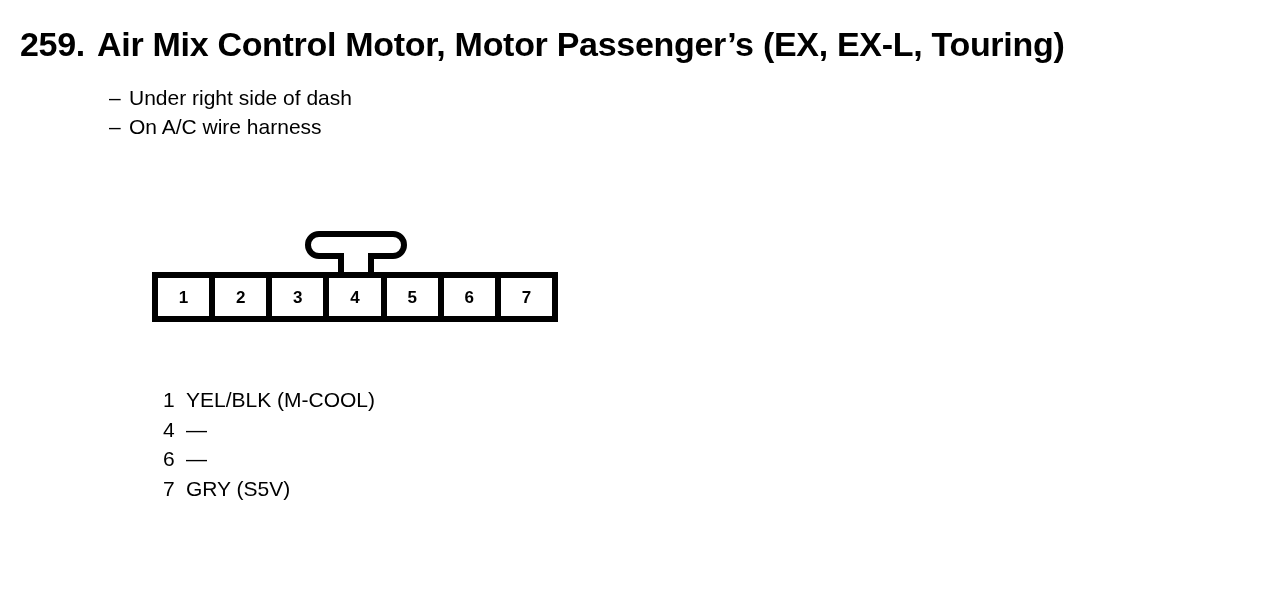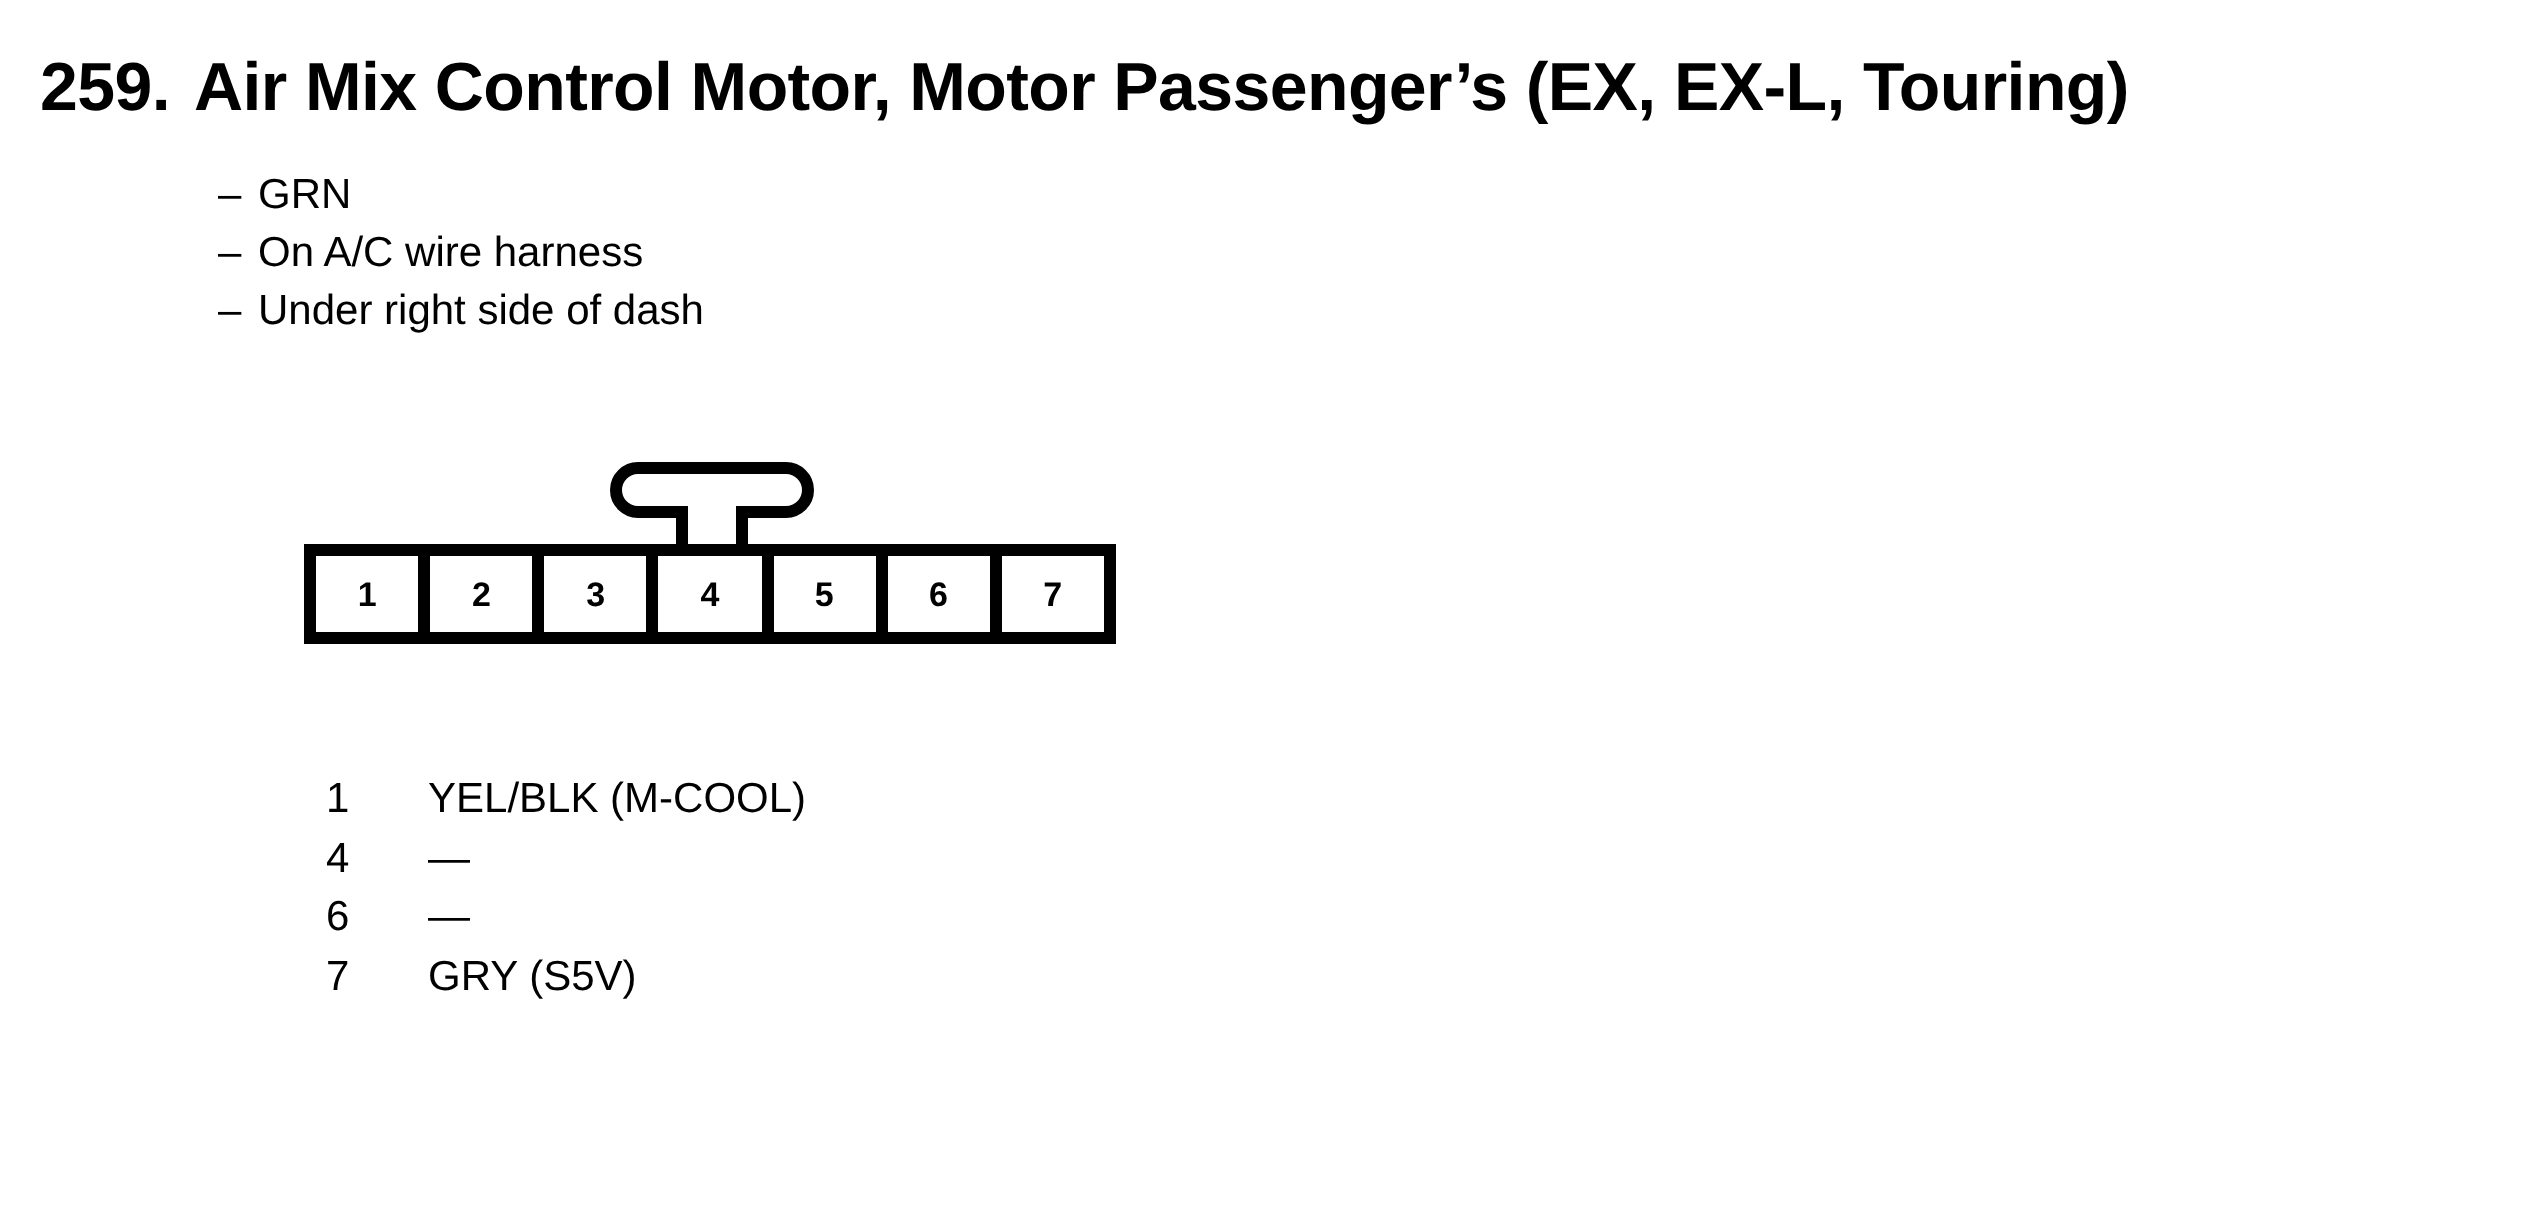--- a/index.html
+++ b/index.html
@@ -118,39 +118,35 @@
   }
   .pin-row {
     display: block;
   }
   .pin-num {
     display: inline-block;
     width: 23px;
   }
   .pin-desc {
     display: inline;
-    margin-left: 28px;
   }
 </style>
 </head>
 <body>
 
 <div class="page-title">
   <span class="num">259.</span><span>Air Mix Control Motor, Motor Passenger’s (EX, EX-L, Touring)</span>
 </div>
 
 <div class="notes">
   <span class="note-line">
-    <span class="note-dash">–</span><span>GRN</span>
+    <span class="note-dash">–</span><span>Under right side of dash</span>
   </span>
   <span class="note-line">
     <span class="note-dash">–</span><span>On A/C wire harness</span>
-  </span>
-  <span class="note-line">
-    <span class="note-dash">–</span><span>Under right side of dash</span>
   </span>
 </div>
 
 <div class="connector">
   <div class="latch"></div>
   <div class="latch-neck"></div>
   <div class="shell">
     <div class="cavity">1</div>
     <div class="cavity">2</div>
     <div class="cavity">3</div>

